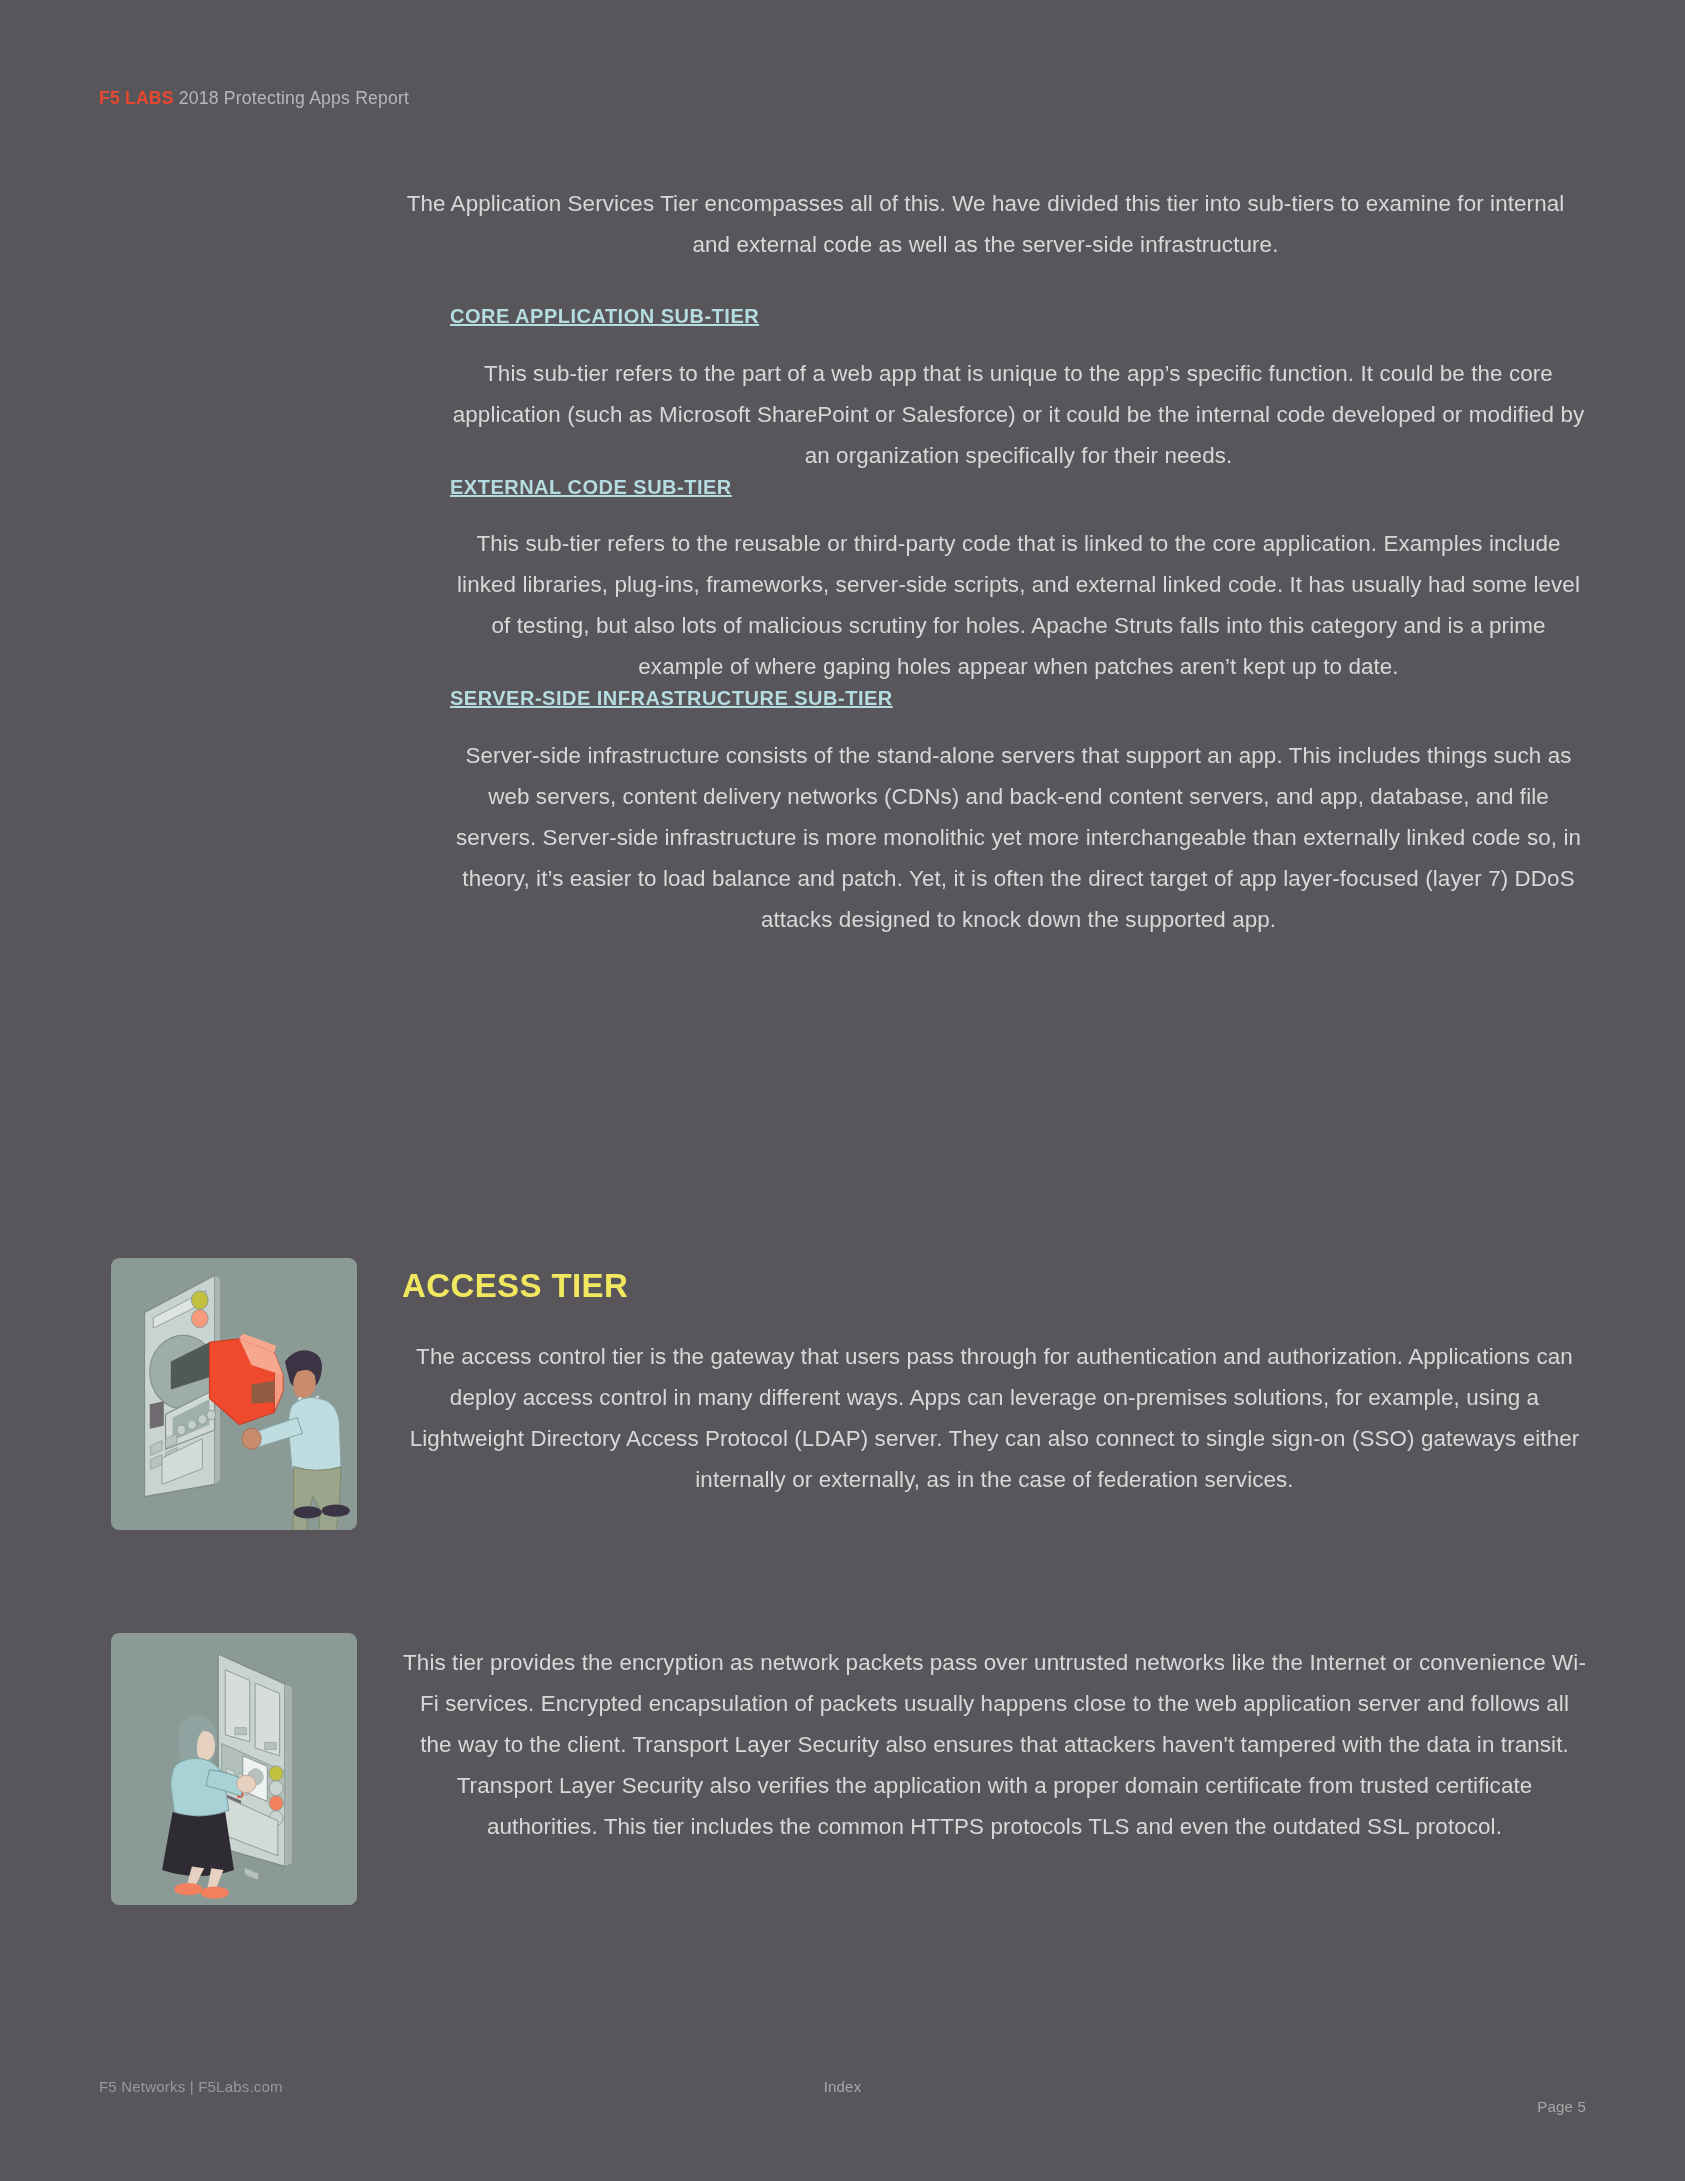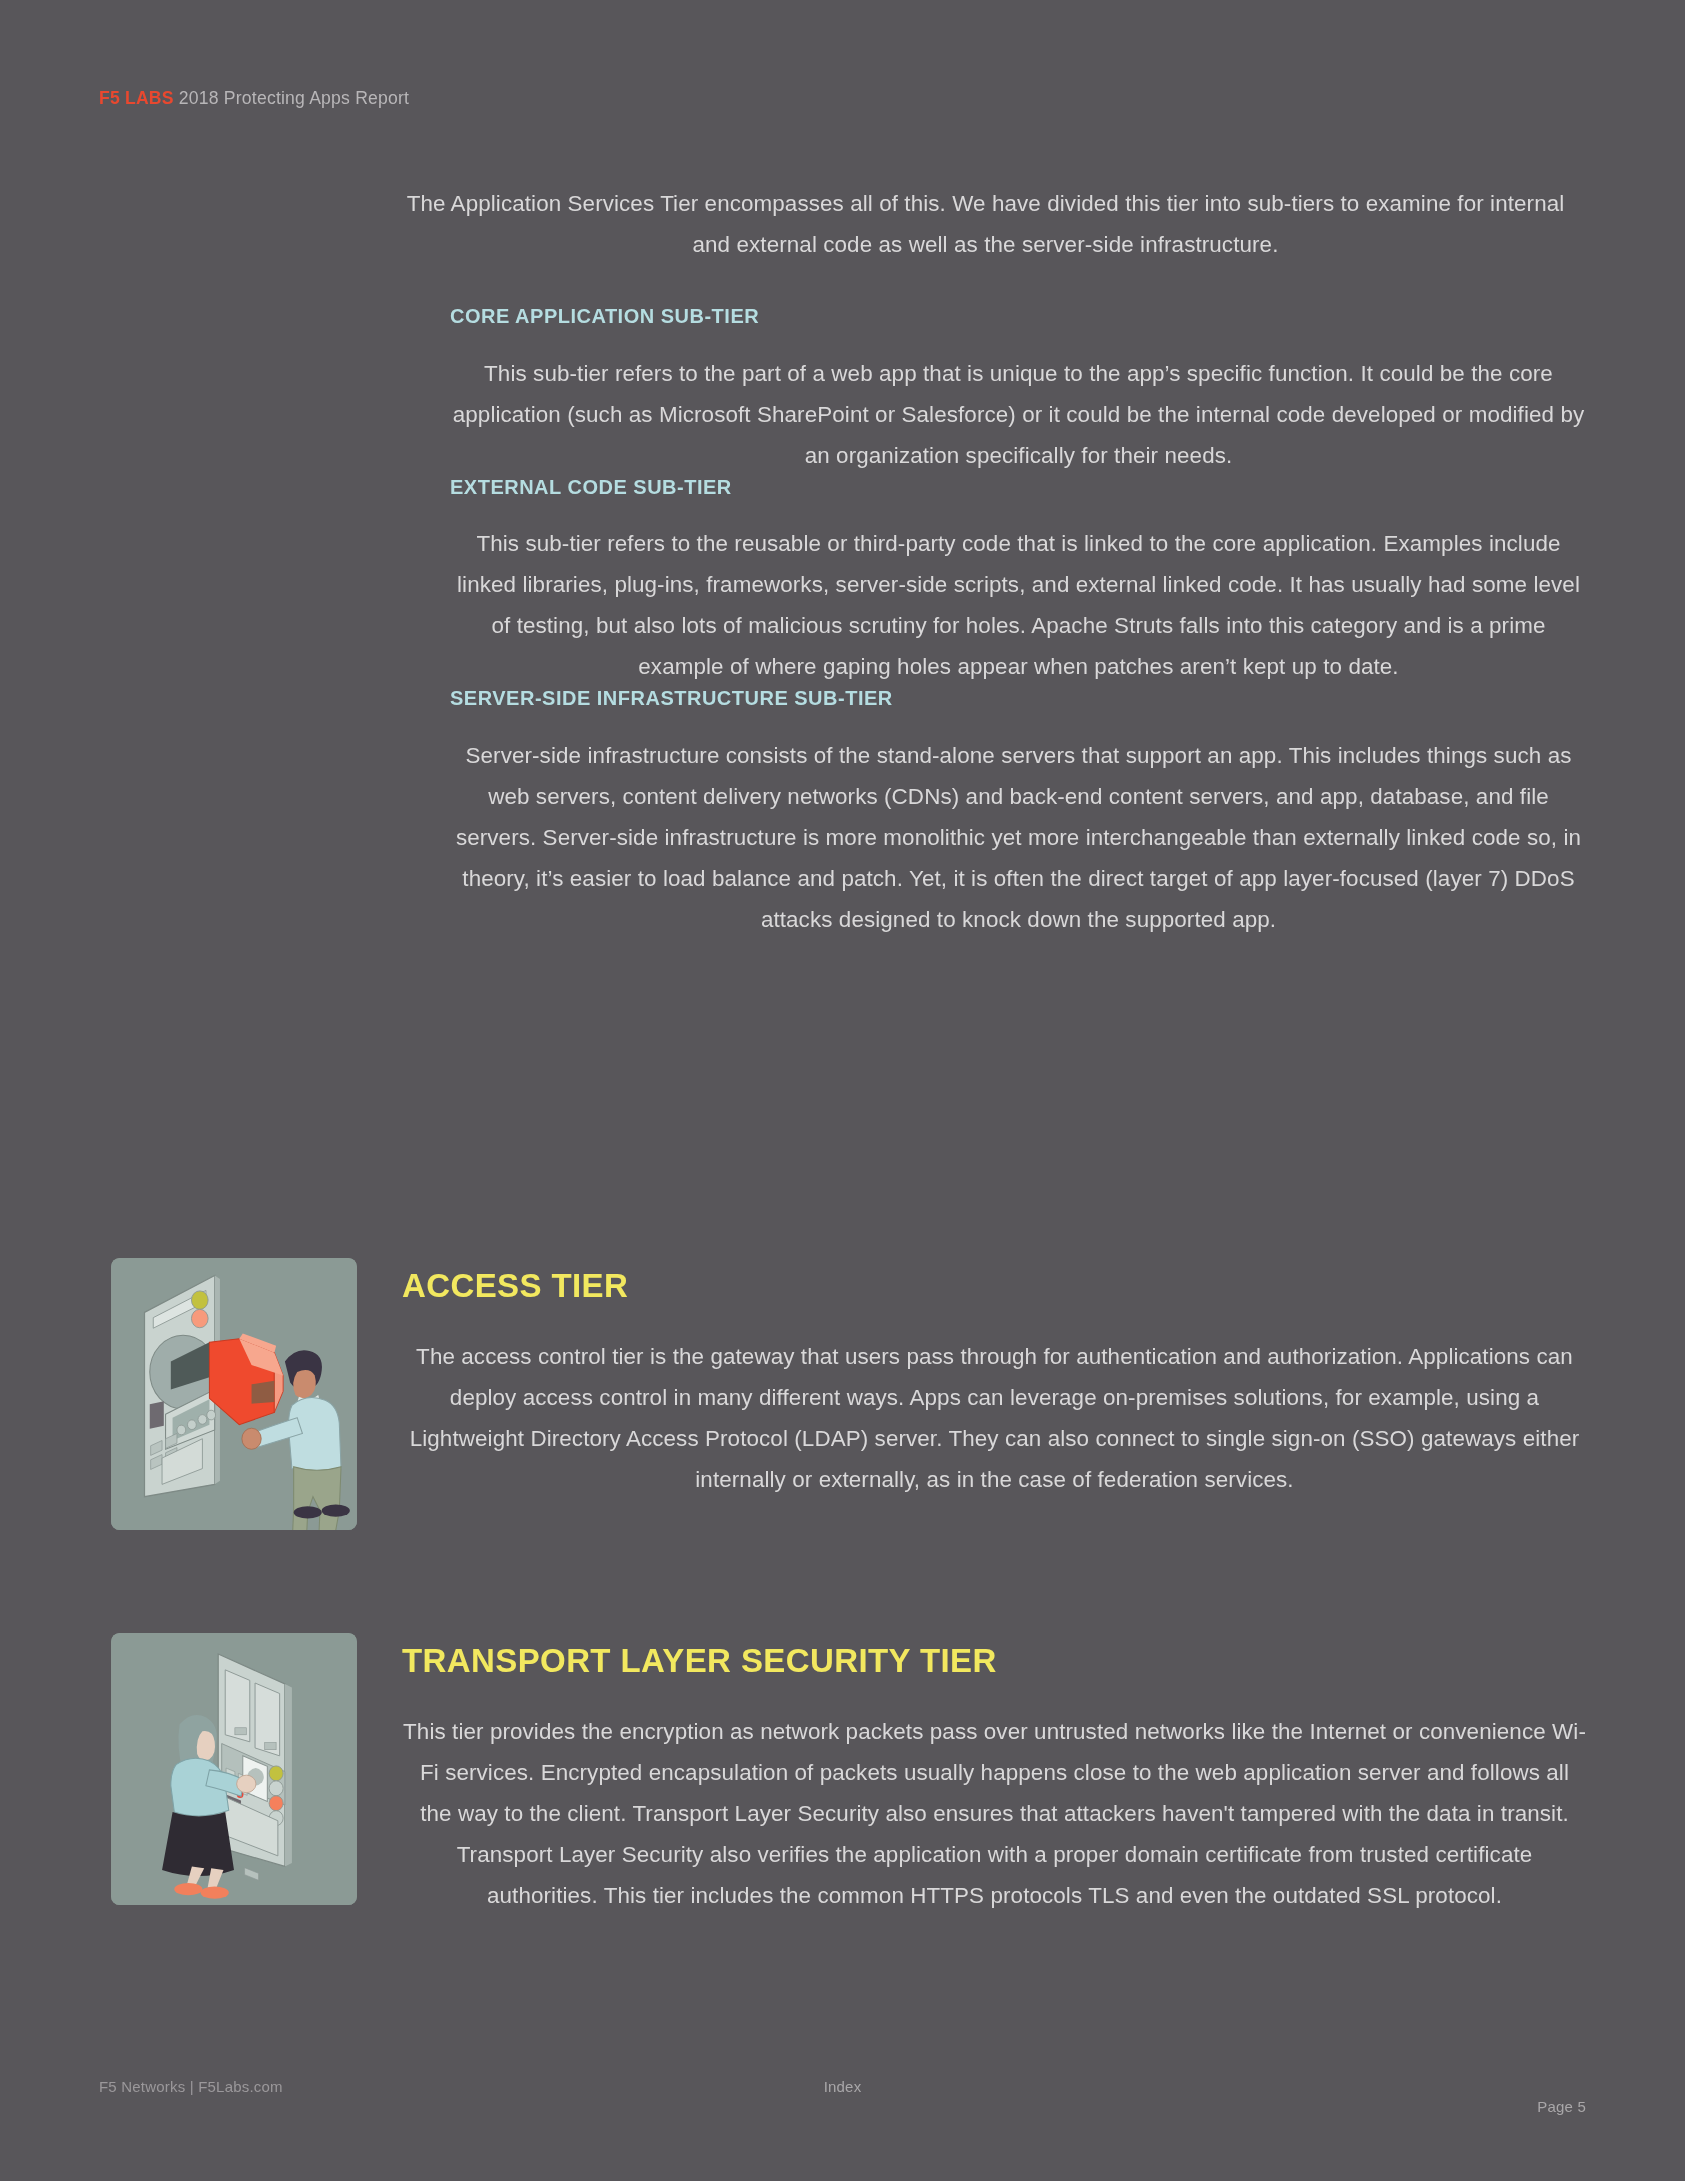--- a/index.html
+++ b/index.html
@@ -65,20 +65,21 @@
     margin-left: 48px;
     width: 1137px;
   }
 
   h3.subtier-heading {
     color: #b5dde1;
     font-size: 20px;
     font-weight: 700;
     letter-spacing: 0.5px;
     margin-bottom: 24.6px;
+    text-decoration: underline;
   }
 
   .subtier-block p.body-text {
     margin-bottom: 39px;
   }
   .subtier-block p.body-text:last-child { margin-bottom: 0; }
 
   .gap-after-para { margin-bottom: 39px; }
 
   
@@ -304,21 +305,20 @@
 
         <path d="M92 266 l-6 22 h10 l10 -20 z" fill="#e6d0c0"></path>
         <path d="M114 268 l-4 22 h10 l8 -20 z" fill="#e6d0c0"></path>
 
         <ellipse cx="88" cy="292" rx="16" ry="7" fill="#f2805c"></ellipse>
         <ellipse cx="118" cy="296" rx="16" ry="7" fill="#f2805c"></ellipse>
       </svg>
     </div>
 
     <div class="tier-body" style="top:8.8px;">
-      <h2 class="tier-heading">TRANSPORT LAYER SECURITY TIER</h2>
       <p class="body-text">This tier provides the encryption as network packets pass over untrusted networks like the Internet or convenience Wi-Fi services. Encrypted encapsulation of packets usually happens close to the web application server and follows all the way to the client. Transport Layer Security also ensures that attackers haven't tampered with the data in transit. Transport Layer Security also verifies the application with a proper domain certificate from trusted certificate authorities. This tier includes the common HTTPS protocols TLS and even the outdated SSL protocol.</p>
     </div>
 
   </div>
 
   <div class="footer">
     <span class="footer-left">F5 Networks  |  F5Labs.com</span>
     <span class="footer-center">Index</span>
     <span class="footer-right">Page 5</span>
   </div>

